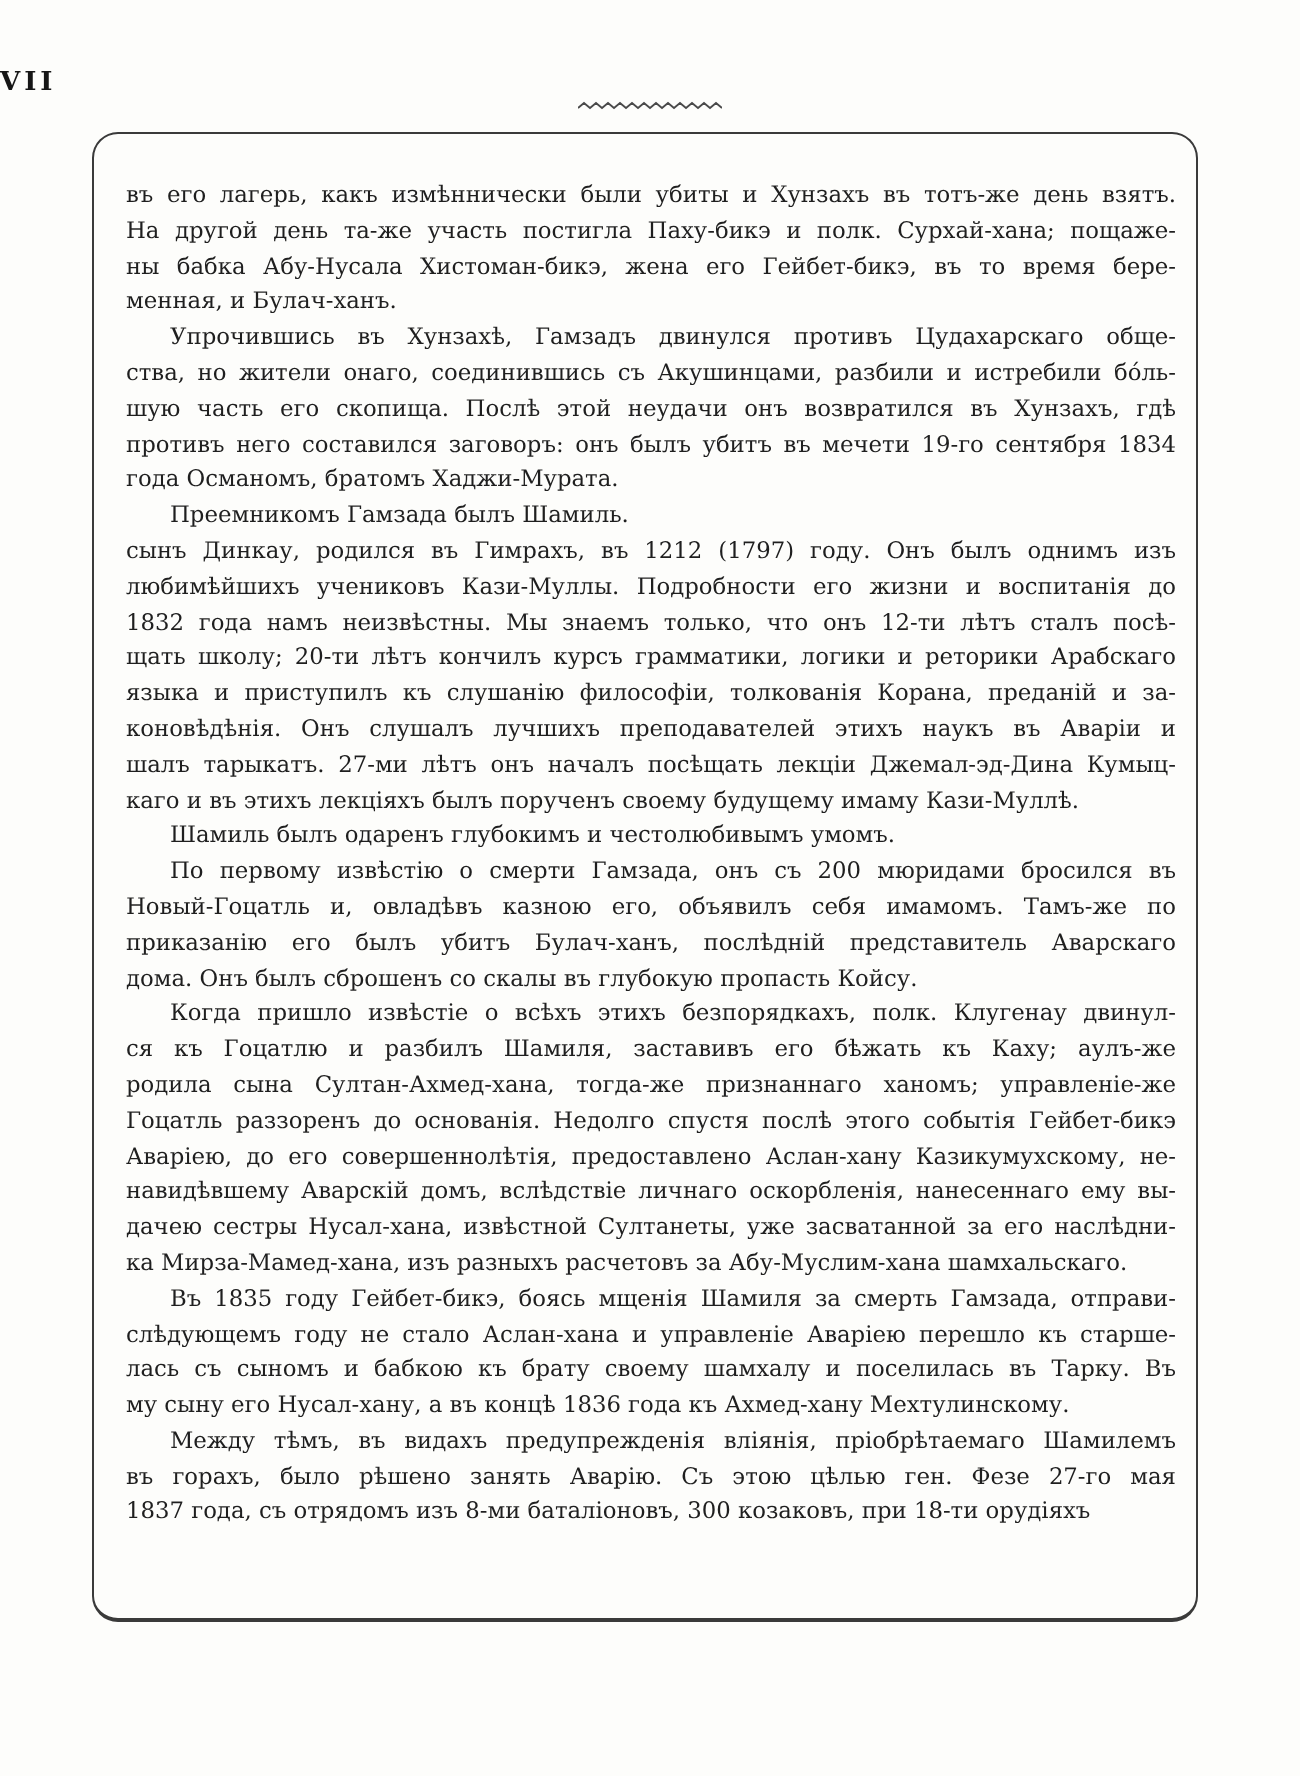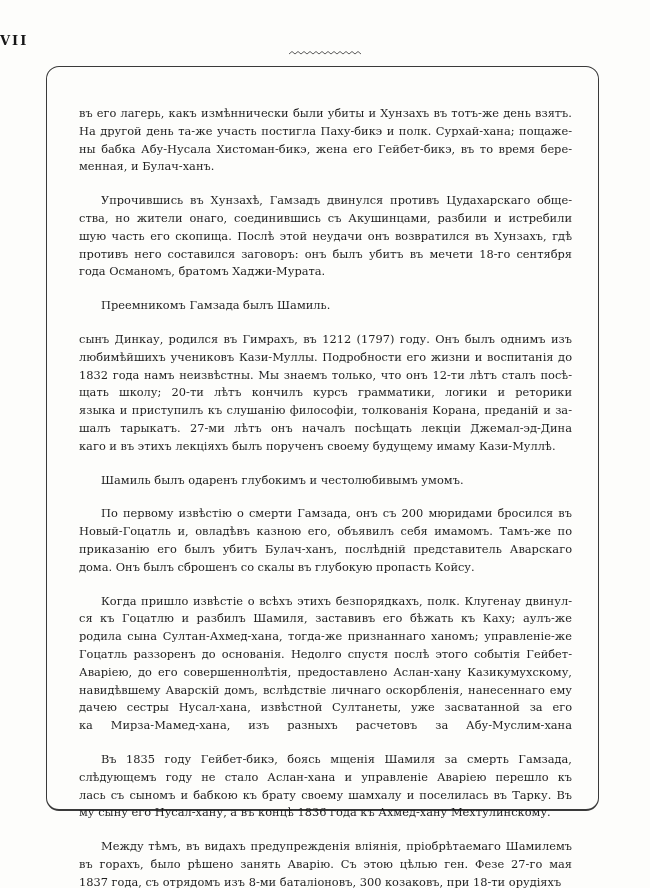--- a/index.html
+++ b/index.html
@@ -48,21 +48,21 @@
     box-sizing: border-box;
   }
   .text-block {
     position: absolute;
     left: 63px;
     top: 89px;
     width: 525px;
     font-size: 11.4px;
     line-height: 17.8px;
   }
-  .paragraph { margin: 16px; }
+  .paragraph { margin: 0; }
   .line {
     height: 17.8px;
     overflow: hidden;
     text-align: justify;
     text-align-last: justify;
     white-space: normal;
   }
   .line.para-end {
     text-align-last: left;
   }
@@ -89,32 +89,33 @@
       <div class="paragraph">
         <div class="line">въ его лагерь, какъ измѣннически были убиты и Хунзахъ въ тотъ-же день взятъ.</div>
         <div class="line">На другой день та-же участь постигла Паху-бикэ и полк. Сурхай-хана; пощаже-</div>
         <div class="line">ны бабка Абу-Нусала Хистоман-бикэ, жена его Гейбет-бикэ, въ то время бере-</div>
         <div class="line para-end">менная, и Булач-ханъ.</div>
       </div>
       <div class="paragraph">
         <div class="line indent">Упрочившись въ Хунзахѣ, Гамзадъ двинулся противъ Цудахарскаго обще-</div>
         <div class="line">ства, но жители онаго, соединившись съ Акушинцами, разбили и истребили бо́ль-</div>
         <div class="line">шую часть его скопища. Послѣ этой неудачи онъ возвратился въ Хунзахъ, гдѣ</div>
-        <div class="line">противъ него составился заговоръ: онъ былъ убитъ въ мечети 18-го сентября 1834</div>
+        <div class="line">противъ него составился заговоръ: онъ былъ убитъ въ мечети 19-го сентября 1834</div>
         <div class="line para-end">года Османомъ, братомъ Хаджи-Мурата.</div>
       </div>
       <div class="paragraph">
         <div class="line para-end indent">Преемникомъ Гамзада былъ Шамиль.</div>
       </div>
       <div class="paragraph">
         <div class="line">сынъ Динкау, родился въ Гимрахъ, въ 1212 (1797) году. Онъ былъ однимъ изъ</div>
         <div class="line">любимѣйшихъ учениковъ Кази-Муллы. Подробности его жизни и воспитанія до</div>
         <div class="line">1832 года намъ неизвѣстны. Мы знаемъ только, что онъ 12-ти лѣтъ сталъ посѣ-</div>
         <div class="line">щать школу; 20-ти лѣтъ кончилъ курсъ грамматики, логики и реторики Арабскаго</div>
         <div class="line">языка и приступилъ къ слушанію философіи, толкованія Корана, преданій и за-</div>
+        <div class="line">коновѣдѣнія. Онъ слушалъ лучшихъ преподавателей этихъ наукъ въ Аваріи и</div>
         <div class="line">шалъ тарыкатъ. 27-ми лѣтъ онъ началъ посѣщать лекціи Джемал-эд-Дина Кумыц-</div>
         <div class="line para-end">каго и въ этихъ лекціяхъ былъ порученъ своему будущему имаму Кази-Муллѣ.</div>
       </div>
       <div class="paragraph">
         <div class="line para-end indent">Шамиль былъ одаренъ глубокимъ и честолюбивымъ умомъ.</div>
       </div>
       <div class="paragraph">
         <div class="line indent">По первому извѣстію о смерти Гамзада, онъ съ 200 мюридами бросился въ</div>
         <div class="line">Новый-Гоцатль и, овладѣвъ казною его, объявилъ себя имамомъ. Тамъ-же по</div>
         <div class="line">приказанію его былъ убитъ Булач-ханъ, послѣдній представитель Аварскаго</div>

